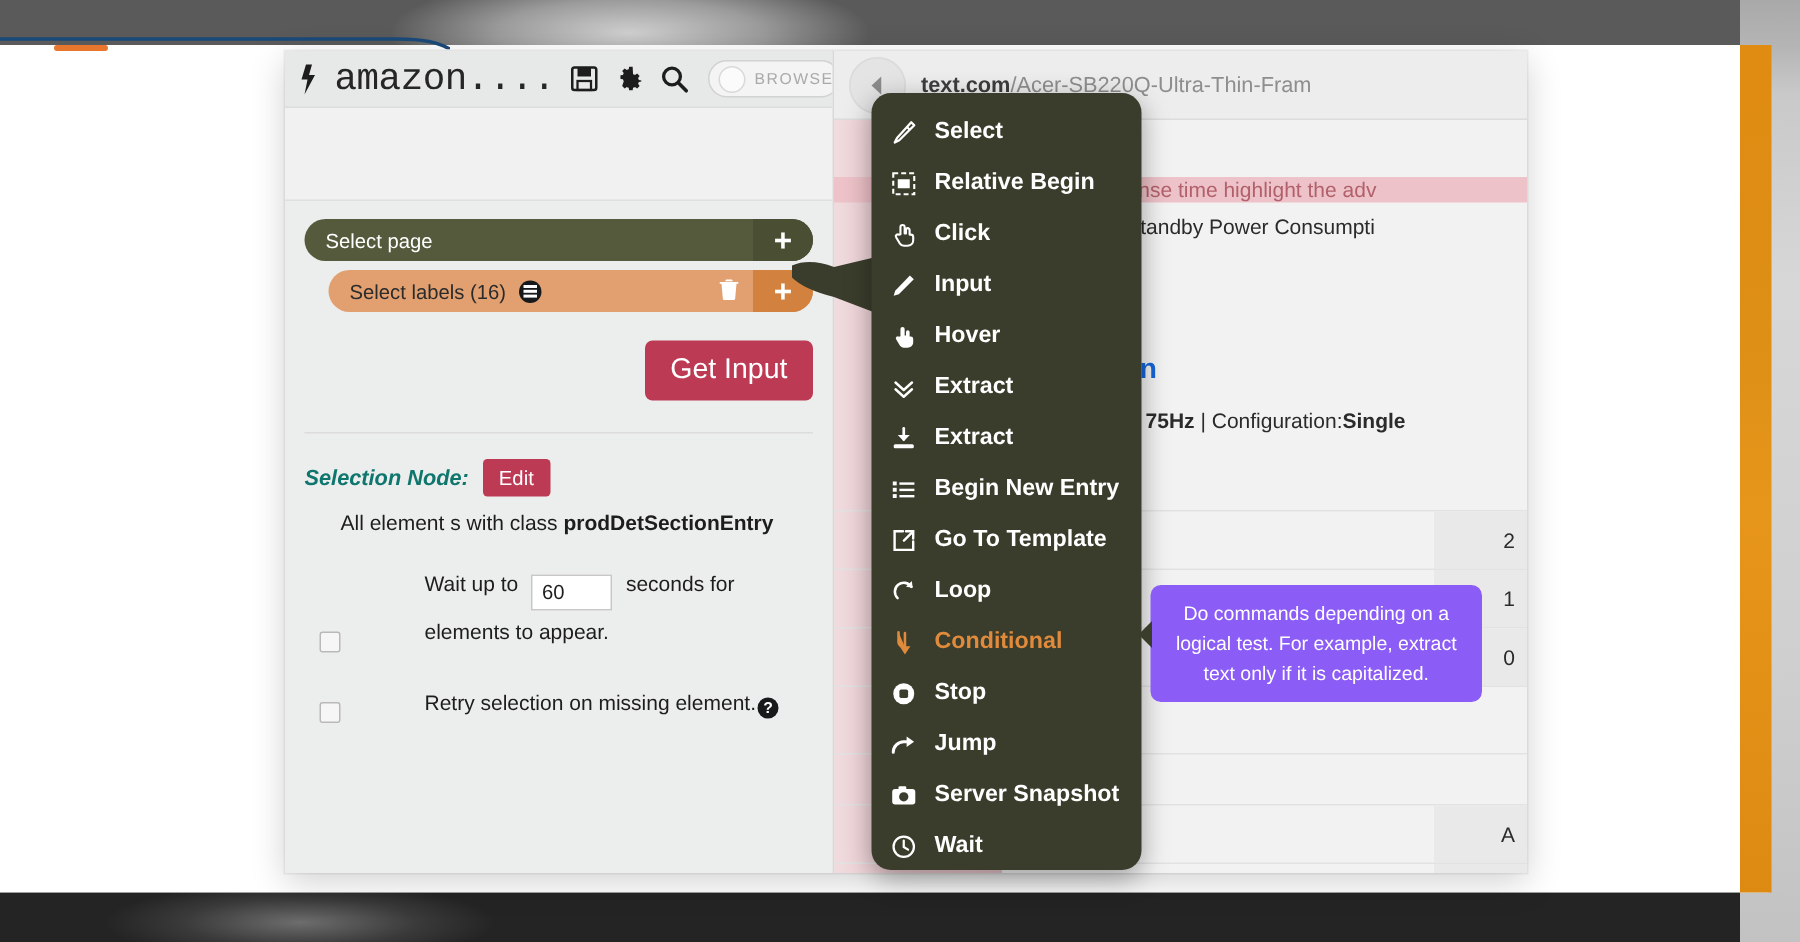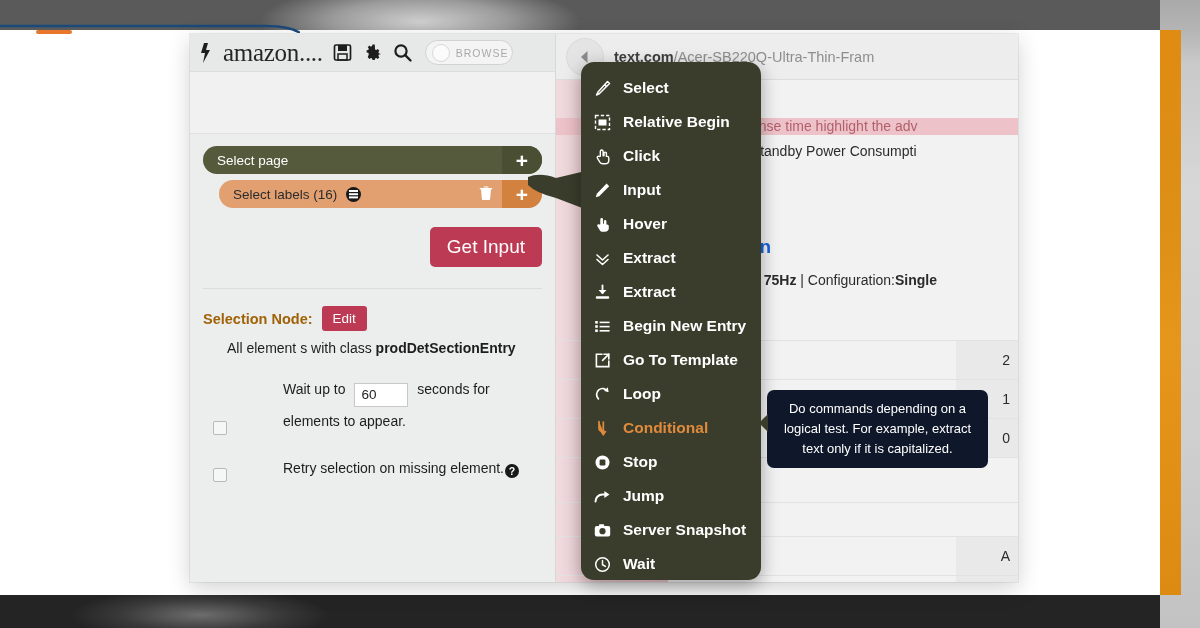--- a/index.html
+++ b/index.html
@@ -68,21 +68,21 @@
     width:365px; height:548px; background:#eceded;
     position:relative; flex:0 0 365px;
   }
   #tool-toolbar{
     height:38px; background:#e7e8e8; display:flex; align-items:center;
     padding:0 10px; gap:9px; border-bottom:1px solid #dcdcdc;
   }
   #wand-mark{ width:14px; height:22px; flex:0 0 14px; position:relative; }
   .app-title{
     font-size:25px; color:#262626; letter-spacing:-.3px; white-space:nowrap;
-    font-family:Liberation Serif, serif; font-weight:400;
+    font-family:Liberation Mono, monospace; font-weight:400;
   }
   .tb-icon{ width:21px; height:21px; flex:0 0 21px; cursor:pointer; }
   .tb-icon svg{ display:block; }
   #browse-toggle{
     margin-left:3px; width:88px; height:25px; border:1px solid #d2d2d2;
     border-radius:13px; background:#f4f4f4; display:flex; align-items:center;
     padding:0 6px; gap:6px; cursor:pointer;
   }
   #browse-knob{ width:18px;height:18px;border-radius:50%;background:#fbfbfb;border:1px solid #d9d9d9;flex:0 0 18px;}
   #browse-label{ font-size:10.5px; color:#a9a9a9; letter-spacing:1px; }
@@ -121,21 +121,21 @@
   #get-data-btn{
     display:inline-block; background:#bd3a54; color:#fff; border:none;
     font-size:19px; padding:9px 17px; border-radius:5px; cursor:pointer;
     font-family:"Liberation Sans", sans-serif;
   }
 
   #panel-divider{ margin:21px 13px 0 13px; border-top:1px solid #dcdcdc; }
 
   #node-area{ padding:17px 13px 0 13px; }
   #node-head{ display:flex; align-items:center; gap:9px; }
-  #node-head-label{ font-size:14.5px; font-weight:700; color:#a16207; }
+  #node-head-label{ font-size:14.5px; font-style:italic; font-weight:700; color:#0f766e; }
   #edit-btn{
     background:#bd3a54; color:#fff; border:none; border-radius:3px;
     font-size:13.5px; padding:5px 11px; cursor:pointer;
     font-family:"Liberation Sans", sans-serif;
   }
   #node-desc{ margin:9px 0 0 24px; font-size:14px; color:#1d1d1d; }
   #node-desc b{ font-weight:700; }
 
   .opt-row{ display:flex; align-items:flex-end; margin-top:19px; padding-left:10px;gap:45px; }
   .chk{
@@ -218,21 +218,21 @@
   }
   .cmd-ico{ width:19px; height:19px; flex:0 0 19px; display:flex; align-items:center; justify-content:center; }
   .cmd-ico svg{ display:block; }
   .cmd-label{ font-size:15.5px; font-weight:700; color:#ffffff; white-space:nowrap; }
   .cmd-item.active .cmd-label{ color:#e08a3c; }
   .cmd-item.active .cmd-ico svg *{ stroke:#e08a3c !important; fill:#e08a3c !important; }
 
   
   #tooltip{
     position:absolute; left:767px; top:390px; width:221px; min-height:62px;
-    background:#0f172a; border-radius:7px; z-index:45;
+    background:#8b5cf6; border-radius:7px; z-index:45;
     padding:9px 11px; text-align:center;
   }
   #tooltip-text{ font-size:13px; color:#ffffff; line-height:20px; }
   #tooltip::before{
     content:""; position:absolute; left:-8px; top:24px;
     border-top:9px solid transparent; border-bottom:9px solid transparent;
     border-right:9px solid #3b3d2c;
   }
 </style>
 </head>

